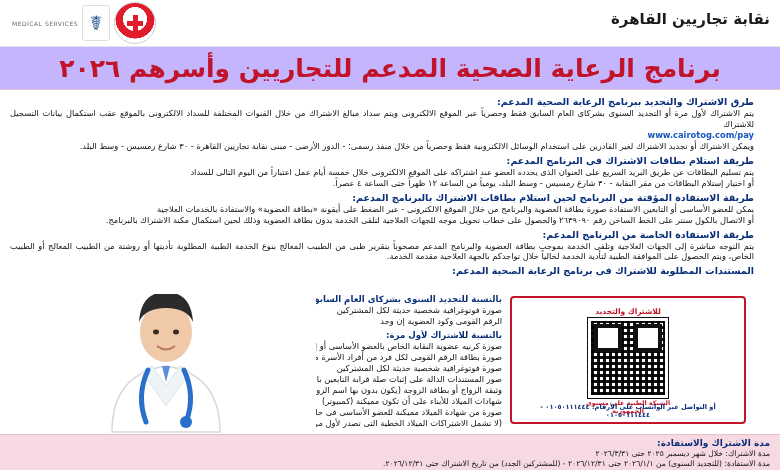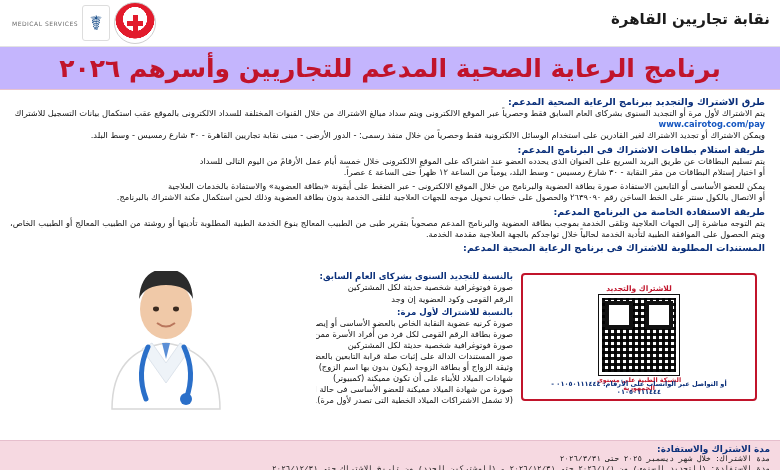--- a/index.html
+++ b/index.html
@@ -46,21 +46,21 @@
     display:flex;align-items:center;justify-content:center;
     border-bottom:1px solid #e8c3cf;
   }
   .title-band h1{
     margin:0;font-size:25px;line-height:1;font-weight:bold;color:#c1142b;
     letter-spacing:0;text-align:center;
   }
 
   
   .content{
-    padding:4px 15px 0 10px;
+    padding:4px 26px 0 10px;
     background:#fff;
   }
   .sec{margin:0 0 3px 0;}
   .sec-head{
     font-size:9.5px;font-weight:bold;color:#0a2f7a;margin:2px 0 1px 0;text-align:right;
   }
   .line{
     font-size:8.3px;line-height:1.32;color:#141414;text-align:justify;text-align-last:right;
     margin:0;
   }
@@ -103,25 +103,25 @@
     position:absolute;left:6px;top:0;width:300px;height:140px;
     display:flex;align-items:flex-end;justify-content:center;overflow:hidden;
   }
   .req-list{
     position:absolute;right:252px;left:8px;top:0;
   }
   .req-list li{font-size:8.3px;line-height:1.34;color:#141414;text-align:right;}
 
   
   .footer{
-    position:absolute;left:0;right:0;bottom:0;height:30px;background:#f6d9e1;
+    position:absolute;left:0;right:0;bottom:0;height:36px;background:#f6d9e1;
     border-top:1px solid #e6bfcd;padding:3px 10px;box-sizing:border-box;
   }
   .footer .f-head{font-size:9px;font-weight:bold;color:#0a2f7a;text-align:right;margin:0;}
-  .footer .f-line{font-size:7.6px;color:#141414;text-align:right;margin:1px 0 0 0;line-height:1.2;font-family:Liberation Mono, monospace;}
+  .footer .f-line{font-size:7.6px;color:#141414;text-align:right;margin:1px 0 0 0;line-height:1.2;}
 </style>
 </head>
 <body>
 
 <div class="page">
 
   <div class="header">
     <div class="logo-wrap">
       <div class="logo-badge"></div>
       <div class="logo-caduceus">☤</div>
@@ -140,25 +140,26 @@
       <div class="sec-head">طرق الاشتراك والتجديد ببرنامج الرعاية الصحية المدعم:</div>
       <p class="line">يتم الاشتراك لأول مرة أو التجديد السنوى بشركاى العام السابق فقط وحصرياً عبر الموقع الالكترونى                                  ويتم سداد مبالغ الاشتراك من خلال القنوات المختلفة للسداد الالكترونى بالموقع عقب استكمال بيانات التسجيل للاشتراك</p>
       <p class="line">
         <a class="url" href="#">www.cairotog.com/pay</a>
       </p>
       <p class="line">ويمكن الاشتراك أو تجديد الاشتراك لغير القادرين على استخدام الوسائل الالكترونية فقط وحصرياً من خلال منفذ رسمى: - الدور الأرضى - مبنى نقابة تجاريين القاهرة - ٣٠ شارع رمسيس - وسط البلد.</p>
     </div>
 
     <div class="sec">
       <div class="sec-head">طريقة استلام بطاقات الاشتراك فى البرنامج المدعم:</div>
-      <p class="line">يتم تسليم البطاقات عن طريق البريد السريع على العنوان الذى يحدده العضو عند اشتراكه على الموقع الالكترونى خلال خمسة أيام عمل الأرقامً من اليوم التالى للسداد</p>
+      <p class="line">يتم تسليم البطاقات عن طريق البريد السريع على العنوان الذى يحدده العضو عند اشتراكه على الموقع الالكترونى خلال خمسة أيام عمل اعتباراً من اليوم التالى للسداد</p>
       <p class="line">أو اختيار إستلام البطاقات من مقر النقابة - ٣٠ شارع رمسيس - وسط البلد، يومياً من الساعة ١٢ ظهراً حتى الساعة ٤ عصراً.</p>
     </div>
 
     <div class="sec">
+      <div class="sec-head">طريقة الاستفادة المؤقتة من البرنامج لحين استلام بطاقات الاشتراك بالبرنامج المدعم:</div>
       <p class="line">يمكن للعضو الأساسى أو التابعين الاستفادة صورة بطاقة العضوية والبرنامج من خلال الموقع الالكترونى - عبر الضغط على أيقونة «بطاقة العضوية» والاستفادة بالخدمات العلاجية</p>
       <p class="line">أو الاتصال بالكول سنتر على الخط الساخن رقم ٢٦٣٩٠٩٠ والحصول على خطاب تحويل موجه للجهات العلاجية لتلقى الخدمة بدون بطاقة العضوية وذلك لحين استكمال مكنة الاشتراك بالبرنامج.</p>
     </div>
 
     <div class="sec">
       <div class="sec-head">طريقة الاستفادة الخاصة من البرنامج المدعم:</div>
       <p class="line">يتم التوجه مباشرة إلى الجهات العلاجية وتلقى الخدمة بموجب بطاقة العضوية والبرنامج المدعم مصحوباً بتقرير طبى من الطبيب المعالج بنوع الخدمة الطبية المطلوبة تأديتها أو روشتة من الطبيب المعالج أو الطبيب الخاص، ويتم الحصول على الموافقة الطبية لتأدية الخدمة لحالياً خلال تواجدكم بالجهة العلاجية مقدمة الخدمة.</p>
     </div>
 
     <div class="sec">

